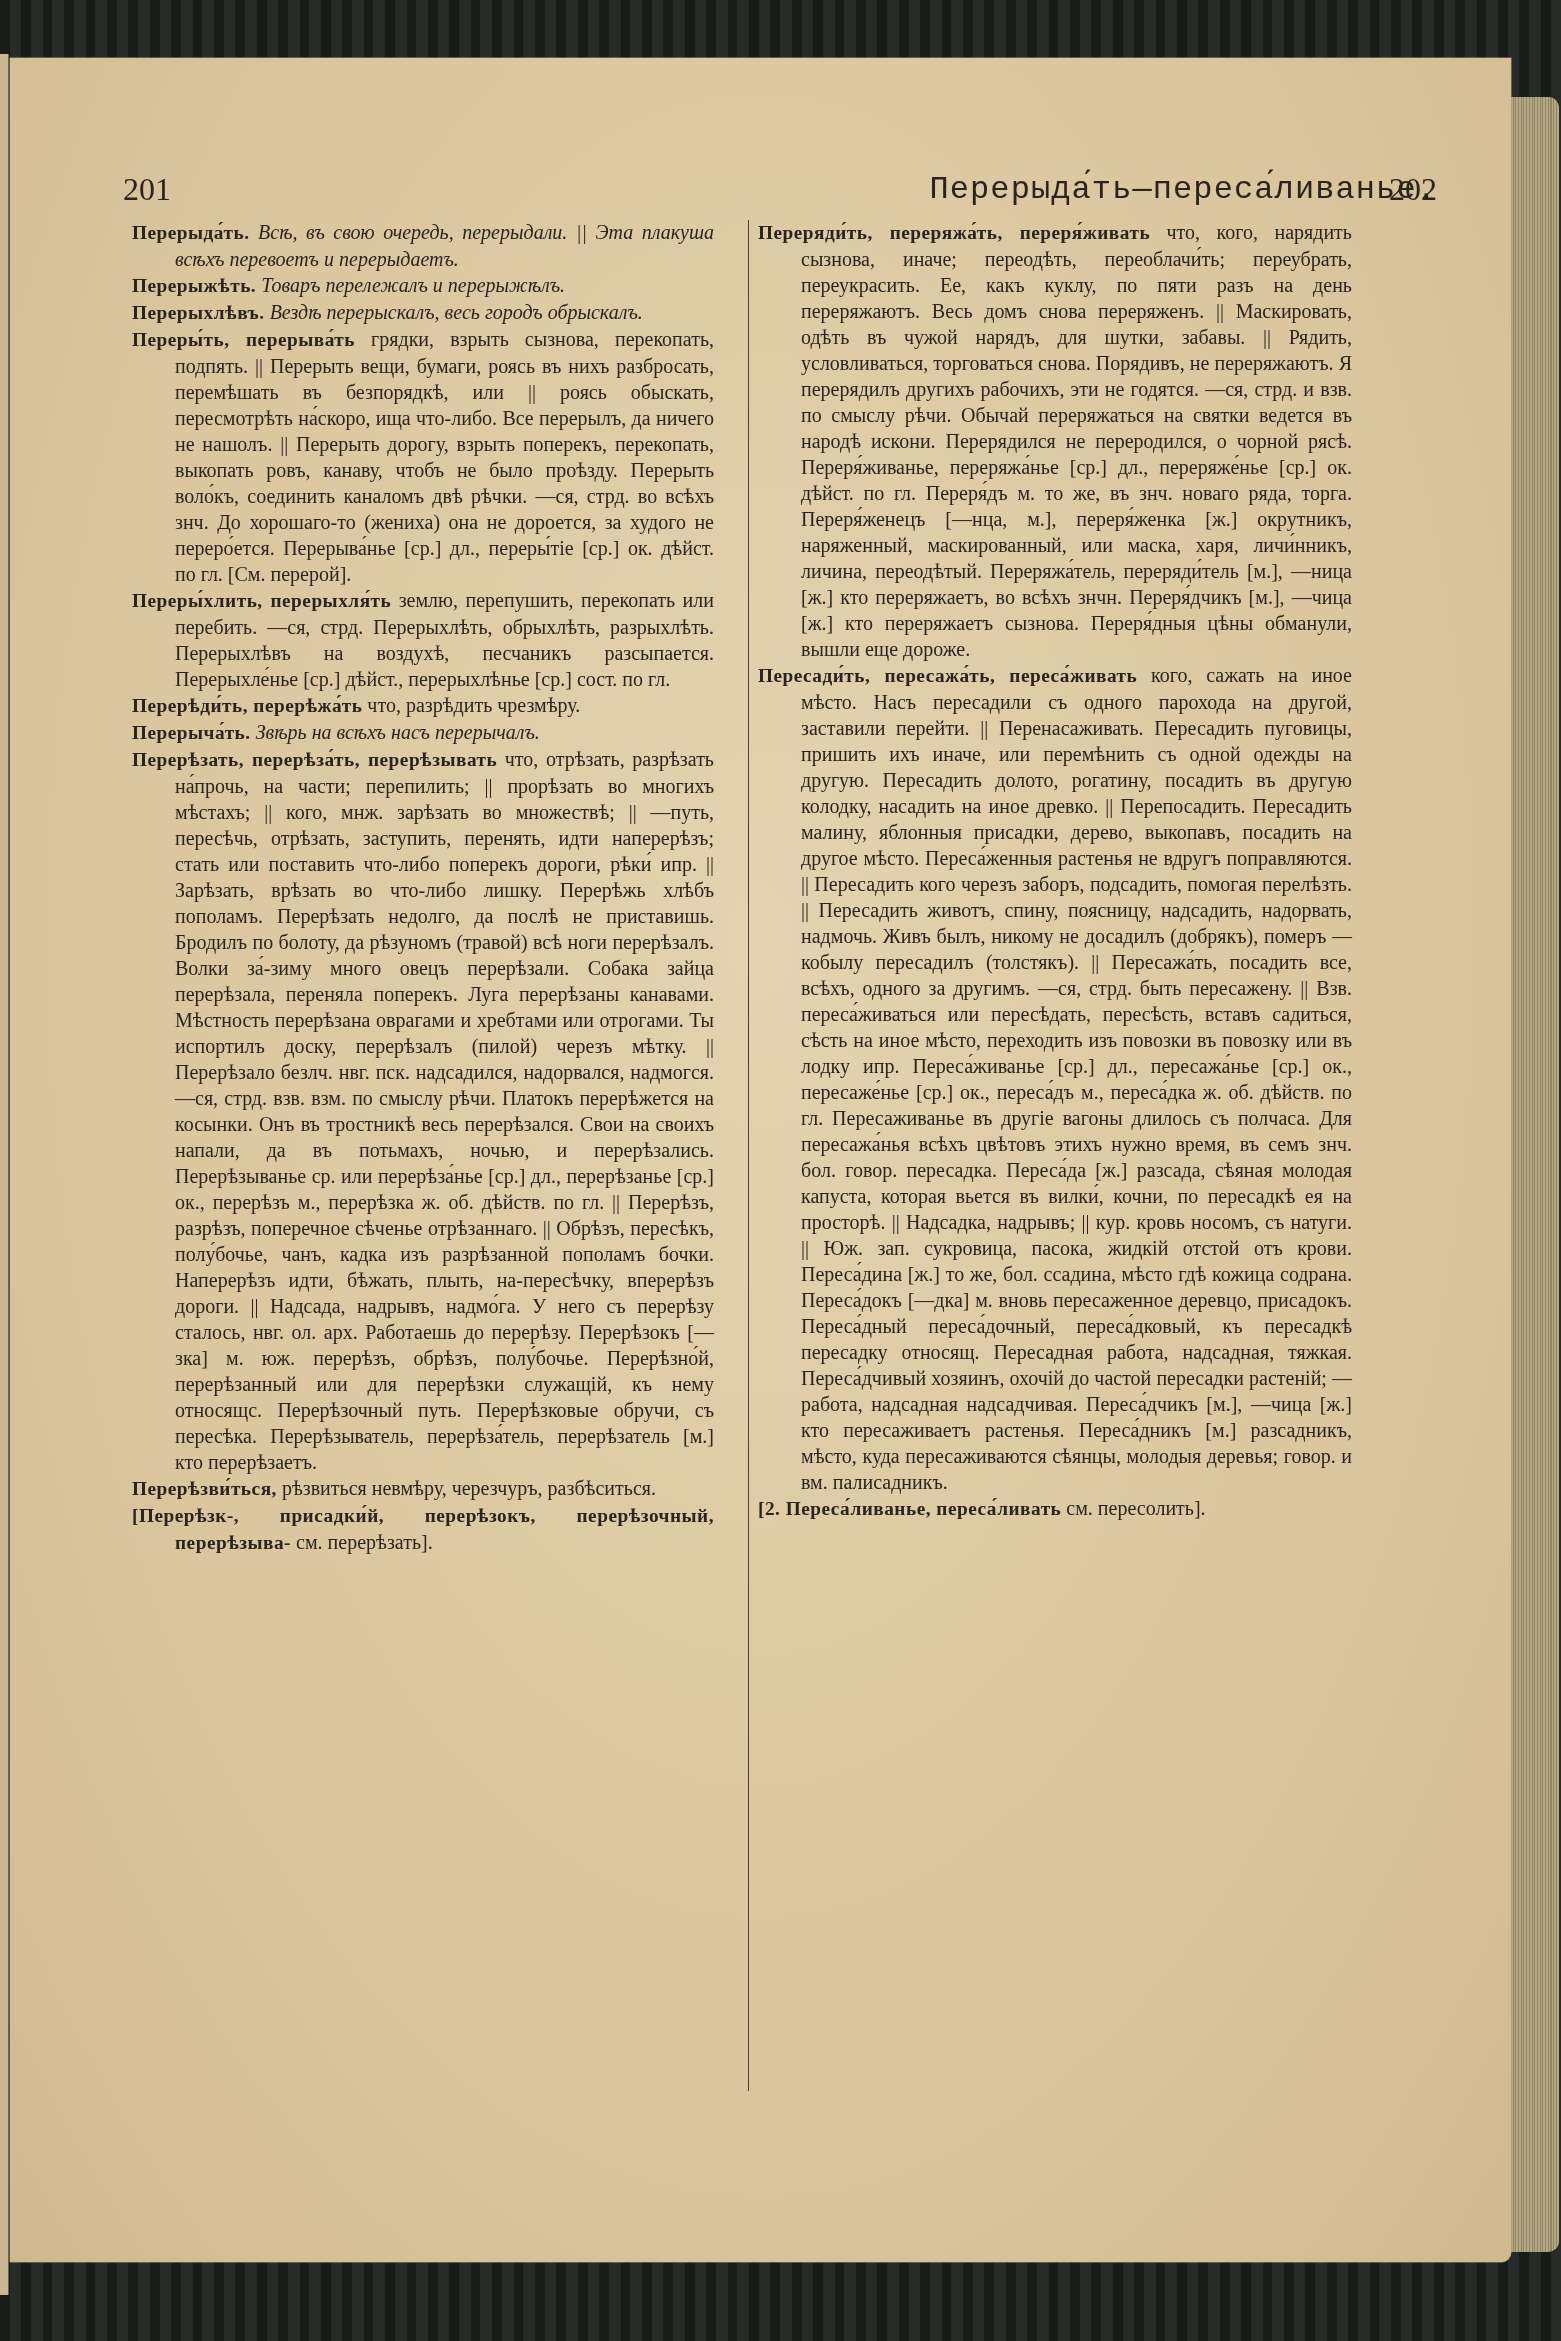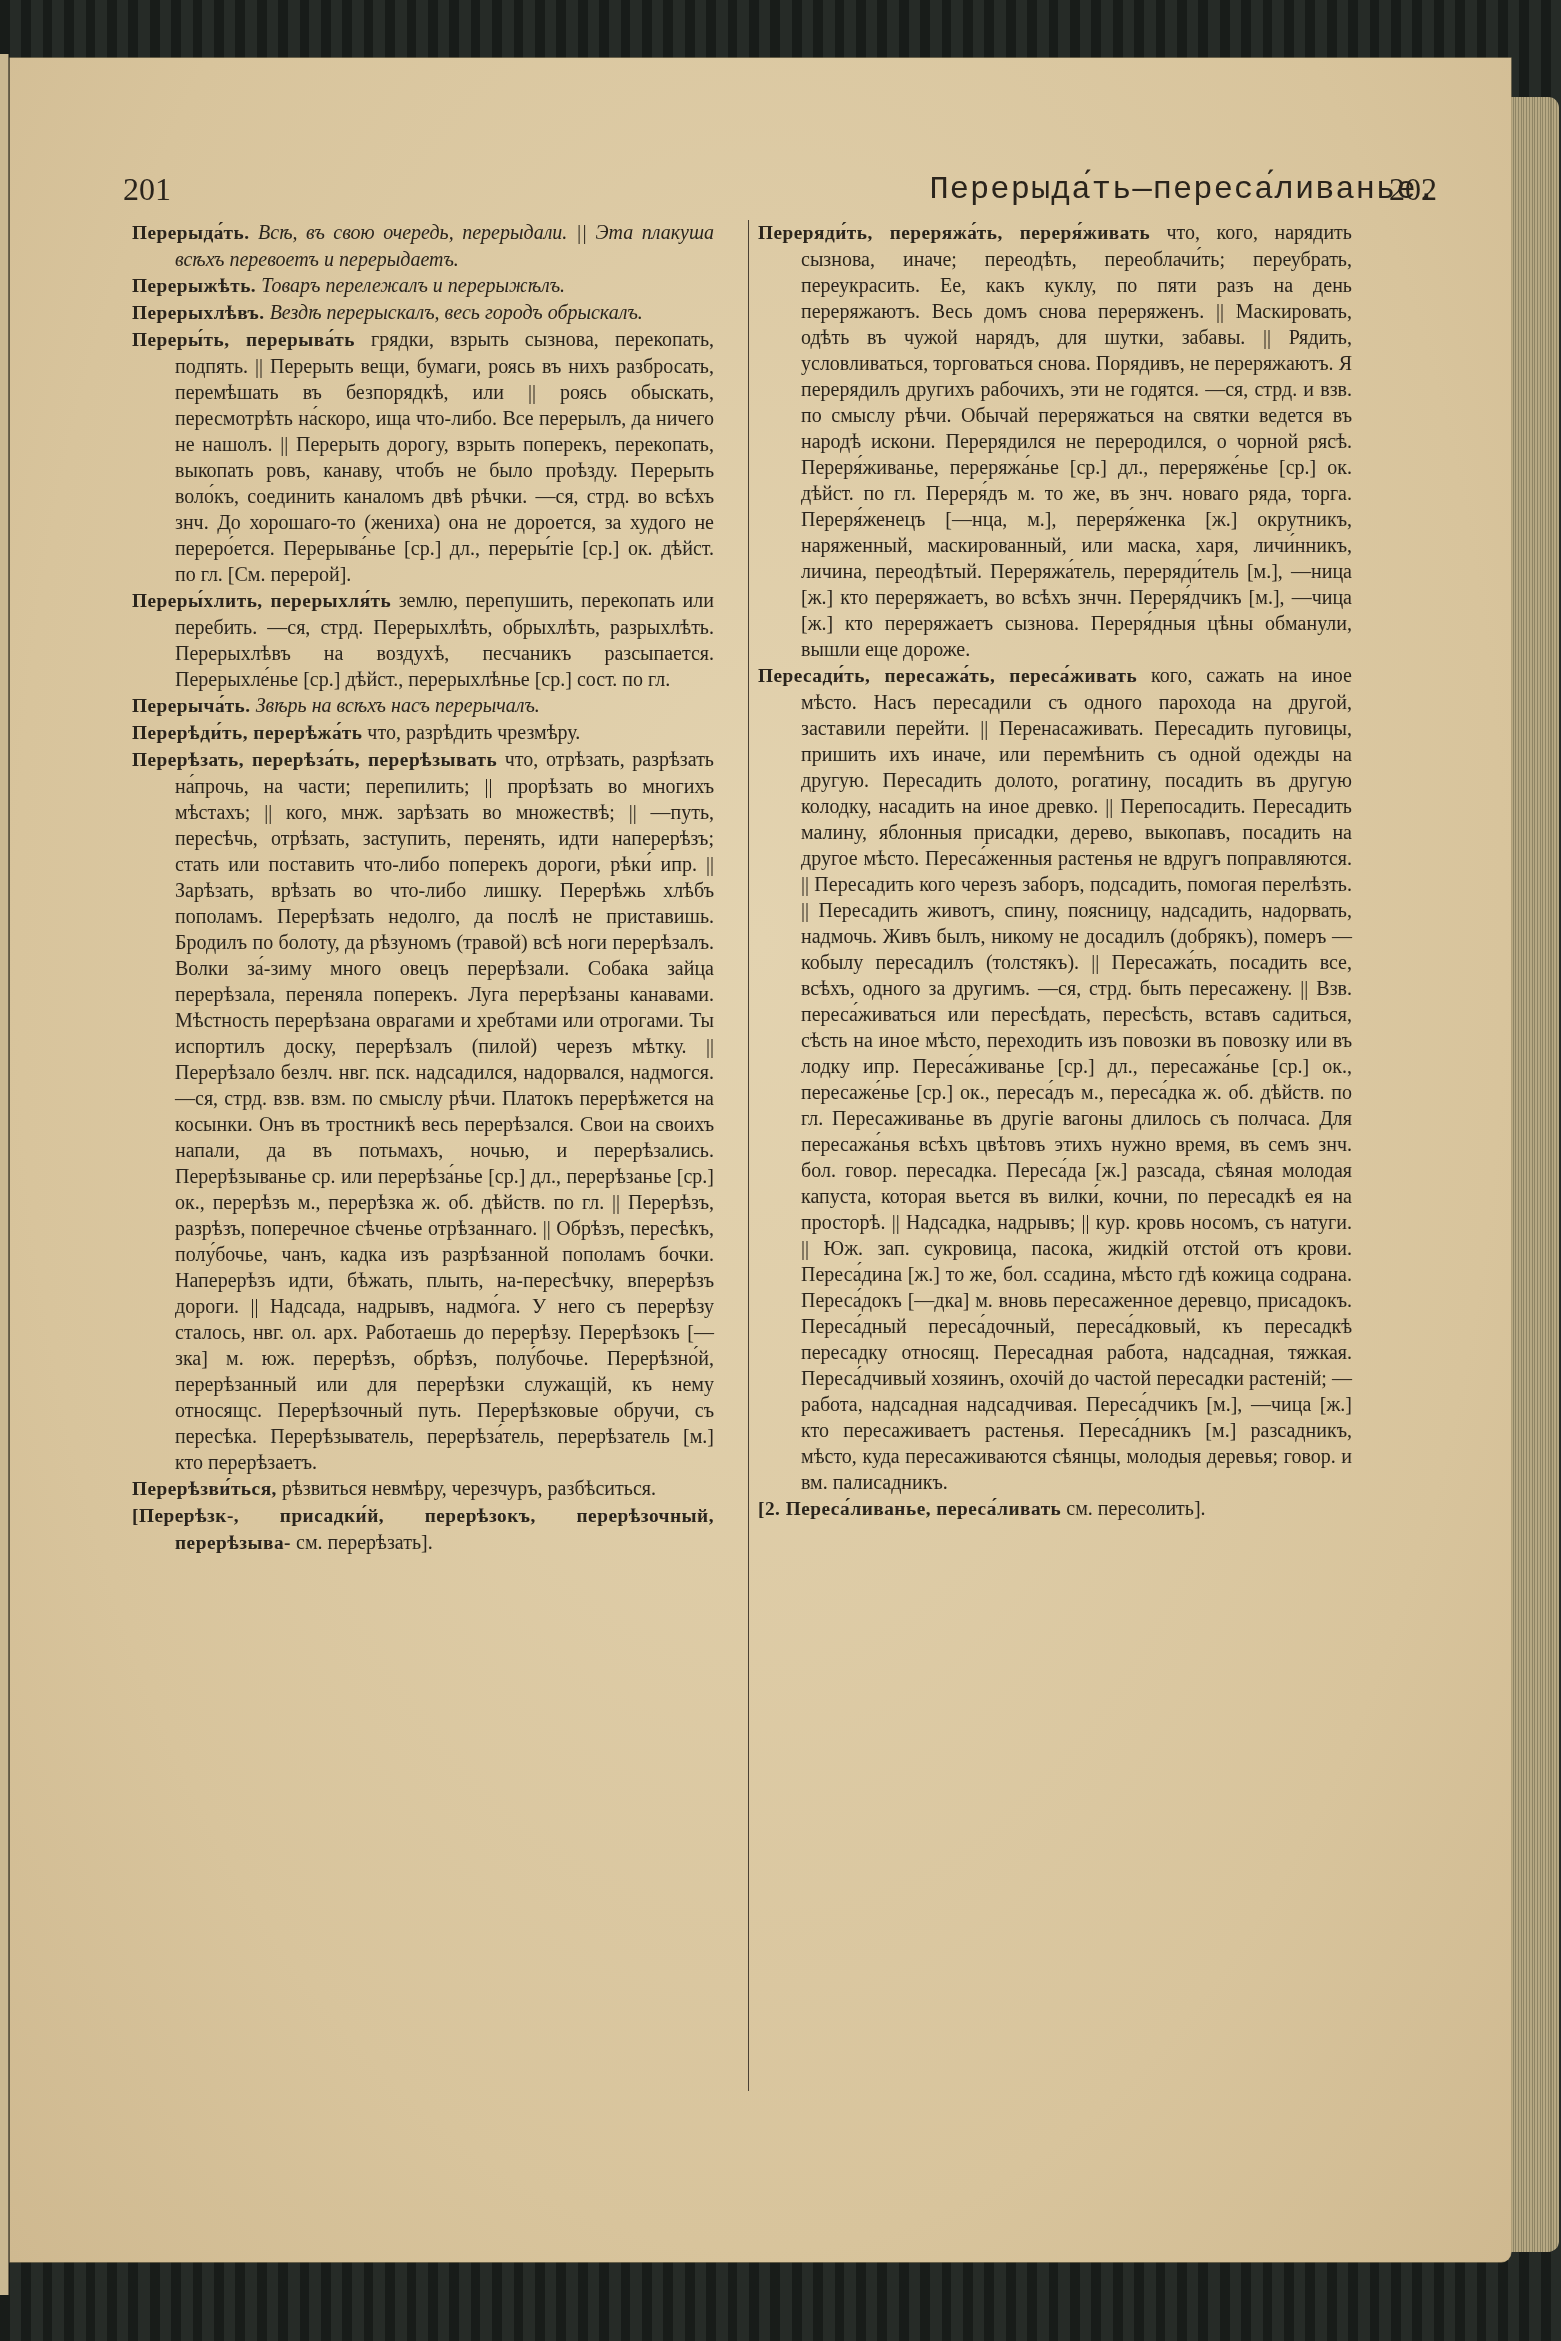--- a/index.html
+++ b/index.html
@@ -64,22 +64,22 @@
 </div>
 
 <div class="divider"></div>
 
 <div class="col left">
   <p class="entry"><span class="hw">Перерыда́ть.</span> <span class="it">Вcѣ, въ свою очередь, перерыдали. || Эта плакуша всѣхъ перевоетъ и перерыдаетъ.</span></p>
   <p class="entry"><span class="hw">Перерыжѣть.</span> <span class="it">Товаръ перележалъ и перерыжѣлъ.</span></p>
   <p class="entry"><span class="hw">Перерыхлѣвъ.</span> <span class="it">Вездѣ перерыскалъ, весь городъ обрыскалъ.</span></p>
   <p class="entry"><span class="hw">Переры́ть, перерыва́ть</span> <span>грядки, взрыть сызнова, перекопать, подпять. || Перерыть вещи, бумаги, роясь въ нихъ разбросать, перемѣшать въ безпорядкѣ, или || роясь обыскать, пересмотрѣть на́скоро, ища что-либо. Все перерылъ, да ничего не нашолъ. || Перерыть дорогу, взрыть поперекъ, перекопать, выкопать ровъ, канаву, чтобъ не было проѣзду. Перерыть воло́къ, соединить каналомъ двѣ рѣчки. —ся, стрд. во всѣхъ знч. До хорошаго-то (жениха) она не дороется, за худого не переро́ется. Перерыва́нье [ср.] дл., переры́тіе [ср.] ок. дѣйст. по гл. [См. перерой].</span></p>
   <p class="entry"><span class="hw">Переры́хлить, перерыхля́ть</span> <span>землю, перепушить, перекопать или перебить. —ся, стрд. Перерыхлѣть, обрыхлѣть, разрыхлѣть. Перерыхлѣвъ на воздухѣ, песчаникъ разсыпается. Перерыхле́нье [ср.] дѣйст., перерыхлѣнье [ср.] сост. по гл.</span></p>
+  <p class="entry"><span class="hw">Перерѣди́ть, перерѣжа́ть</span> <span>что, разрѣдить чрезмѣру.</span></p>
   <p class="entry"><span class="hw">Перерыча́ть.</span> <span class="it">Звѣрь на всѣхъ насъ перерычалъ.</span></p>
-  <p class="entry"><span class="hw">Перерѣди́ть, перерѣжа́ть</span> <span>что, разрѣдить чрезмѣру.</span></p>
   <p class="entry"><span class="hw">Перерѣзать, перерѣза́ть, перерѣзывать</span> <span>что, отрѣзать, разрѣзать на́прочь, на части; перепилить; || прорѣзать во многихъ мѣстахъ; || кого, мнж. зарѣзать во множествѣ; || —путь, пересѣчь, отрѣзать, заступить, перенять, идти наперерѣзъ; стать или поставить что-либо поперекъ дороги, рѣки́ ипр. || Зарѣзать, врѣзать во что-либо лишку. Перерѣжь хлѣбъ пополамъ. Перерѣзать недолго, да послѣ не приставишь. Бродилъ по болоту, да рѣзуномъ (травой) всѣ ноги перерѣзалъ. Волки за́-зиму много овецъ перерѣзали. Собака зайца перерѣзала, переняла поперекъ. Луга перерѣзаны канавами. Мѣстность перерѣзана оврагами и хребтами или отрогами. Ты испортилъ доску, перерѣзалъ (пилой) черезъ мѣтку. || Перерѣзало безлч. нвг. пск. надсадился, надорвался, надмогся. —ся, стрд. взв. взм. по смыслу рѣчи. Платокъ перерѣжется на косынки. Онъ въ тростникѣ весь перерѣзался. Свои на своихъ напали, да въ потьмахъ, ночью, и перерѣзались. Перерѣзыванье ср. или перерѣза́нье [ср.] дл., перерѣзанье [ср.] ок., перерѣзъ м., перерѣзка ж. об. дѣйств. по гл. || Перерѣзъ, разрѣзъ, поперечное сѣченье отрѣзаннаго. || Обрѣзъ, пересѣкъ, полу́бочье, чанъ, кадка изъ разрѣзанной пополамъ бочки. Наперерѣзъ идти, бѣжать, плыть, на-пересѣчку, вперерѣзъ дороги. || Надсада, надрывъ, надмо́га. У него съ перерѣзу сталось, нвг. ол. арх. Работаешь до перерѣзу. Перерѣзокъ [—зка] м. юж. перерѣзъ, обрѣзъ, полу́бочье. Перерѣзно́й, перерѣзанный или для перерѣзки служащій, къ нему относящс. Перерѣзочный путь. Перерѣзковые обручи, съ пересѣка. Перерѣзыватель, перерѣза́тель, перерѣзатель [м.] кто перерѣзаетъ.</span></p>
   <p class="entry"><span class="hw">Перерѣзви́ться,</span> <span>рѣзвиться невмѣру, черезчуръ, разбѣситься.</span></p>
   <p class="entry"><span class="hw">[Перерѣзк-, присадки́й, перерѣзокъ, перерѣзочный, перерѣзыва-</span> <span>см. перерѣзать].</span></p>
 </div>
 
 <div class="col right">
   <p class="entry"><span class="hw">Переряди́ть, переряжа́ть, переря́живать</span> <span>что, кого, нарядить сызнова, иначе; переодѣть, переоблачи́ть; переубрать, переукрасить. Ее, какъ куклу, по пяти разъ на день переряжаютъ. Весь домъ снова переряженъ. || Маскировать, одѣть въ чужой нарядъ, для шутки, забавы. || Рядить, условливаться, торговаться снова. Порядивъ, не переряжаютъ. Я перерядилъ другихъ рабочихъ, эти не годятся. —ся, стрд. и взв. по смыслу рѣчи. Обычай переряжаться на святки ведется въ народѣ искони. Перерядился не переродился, о чорной рясѣ. Переря́живанье, переряжа́нье [ср.] дл., переряже́нье [ср.] ок. дѣйст. по гл. Переря́дъ м. то же, въ знч. новаго ряда, торга. Переря́женецъ [—нца, м.], переря́женка [ж.] окрутникъ, наряженный, маскированный, или маска, харя, личи́нникъ, личина, переодѣтый. Переряжа́тель, переряди́тель [м.], —ница [ж.] кто переряжаетъ, во всѣхъ знчн. Переря́дчикъ [м.], —чица [ж.] кто переряжаетъ сызнова. Переря́дныя цѣны обманули, вышли еще дороже.</span></p>
   <p class="entry"><span class="hw">Пересади́ть, пересажа́ть, переса́живать</span> <span>кого, сажать на иное мѣсто. Насъ пересадили съ одного парохода на другой, заставили перейти. || Перенасаживать. Пересадить пуговицы, пришить ихъ иначе, или перемѣнить съ одной одежды на другую. Пересадить долото, рогатину, посадить въ другую колодку, насадить на иное древко. || Перепосадить. Пересадить малину, яблонныя присадки, дерево, выкопавъ, посадить на другое мѣсто. Переса́женныя растенья не вдругъ поправляются. || Пересадить кого черезъ заборъ, подсадить, помогая перелѣзть. || Пересадить животъ, спину, поясницу, надсадить, надорвать, надмочь. Живъ былъ, никому не досадилъ (добрякъ), померъ — кобылу пересадилъ (толстякъ). || Пересажа́ть, посадить все, всѣхъ, одного за другимъ. —ся, стрд. быть пересажену. || Взв. переса́живаться или пересѣдать, пересѣсть, вставъ садиться, сѣсть на иное мѣсто, переходить изъ повозки въ повозку или въ лодку ипр. Переса́живанье [ср.] дл., пересажа́нье [ср.] ок., пересаже́нье [ср.] ок., переса́дъ м., переса́дка ж. об. дѣйств. по гл. Пересаживанье въ другіе вагоны длилось съ полчаса. Для пересажа́нья всѣхъ цвѣтовъ этихъ нужно время, въ семъ знч. бол. говор. пересадка. Переса́да [ж.] разсада, сѣяная молодая капуста, которая вьется въ вилки́, кочни, по пересадкѣ ея на просторѣ. || Надсадка, надрывъ; || кур. кровь носомъ, съ натуги. || Юж. зап. сукровица, пасока, жидкій отстой отъ крови. Переса́дина [ж.] то же, бол. ссадина, мѣсто гдѣ кожица содрана. Переса́докъ [—дка] м. вновь пересаженное деревцо, присадокъ. Переса́дный переса́дочный, переса́дковый, къ пересадкѣ пересадку относящ. Пересадная работа, надсадная, тяжкая. Переса́дчивый хозяинъ, охочій до частой пересадки растеній; —работа, надсадная надсадчивая. Переса́дчикъ [м.], —чица [ж.] кто пересаживаетъ растенья. Переса́дникъ [м.] разсадникъ, мѣсто, куда пересаживаются сѣянцы, молодыя деревья; говор. и вм. палисадникъ.</span></p>
   <p class="entry"><span class="hw">[2. Переса́ливанье, переса́ливать</span> <span>см. пересолить].</span></p>
 </div>

